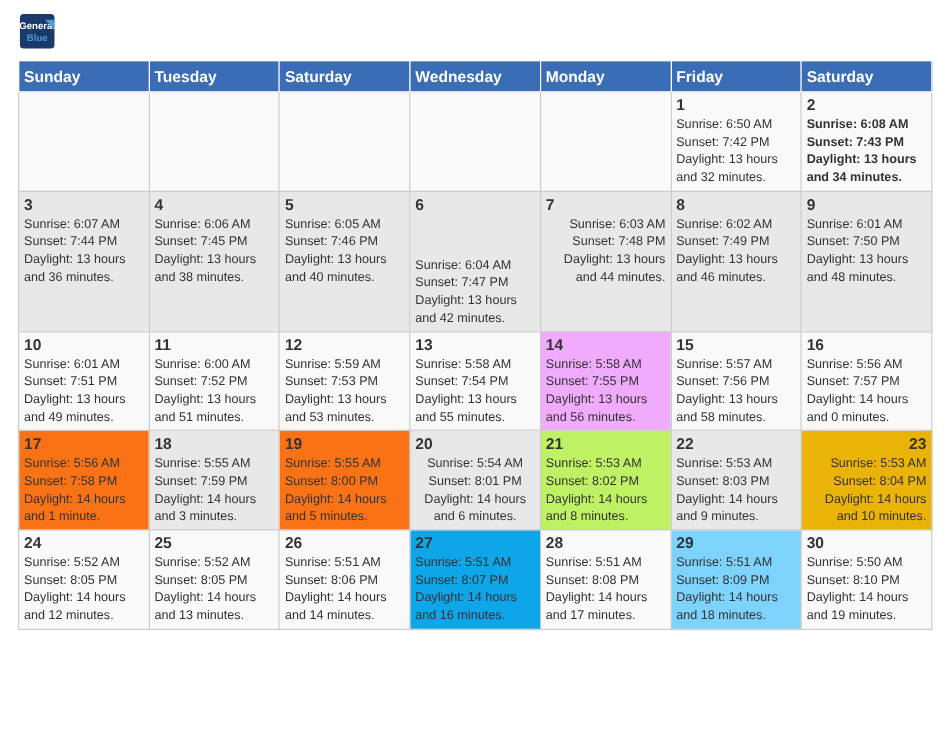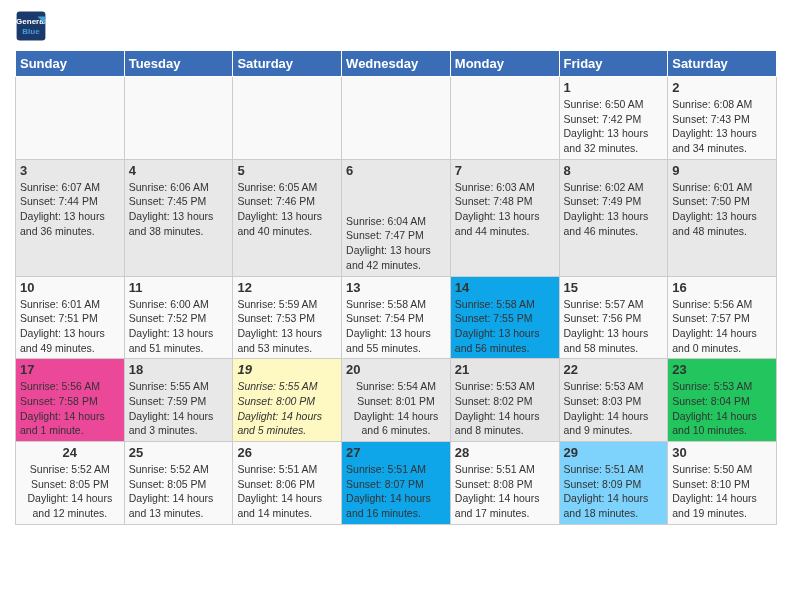--- a/index.html
+++ b/index.html
@@ -84,21 +84,21 @@
           <td class="empty" style="background: rgb(249, 249, 249);"></td>
           <td style="background: rgb(249, 249, 249);">
             <div class="day-num">1</div>
             <div class="day-info" style="white-space: pre-line;">Sunrise: 6:50 AM
 Sunset: 7:42 PM
 Daylight: 13 hours
 and 32 minutes.</div>
           </td>
           <td style="background: rgb(249, 249, 249);">
             <div class="day-num">2</div>
-            <div class="day-info" style="white-space: pre-line;">Sunrise: 6:08 AM
+            <div class="day-info" style="white-space: pre-line; font-weight: bold;">Sunrise: 6:08 AM
 Sunset: 7:43 PM
 Daylight: 13 hours
 and 34 minutes.</div>
           </td>
         </tr>
         <tr>
           <td style="background: rgb(232, 232, 232);">
             <div class="day-num">3</div>
             <div class="day-info" style="white-space: pre-line;">Sunrise: 6:07 AM
 Sunset: 7:44 PM
@@ -121,21 +121,21 @@
           </td>
           <td style="background: rgb(232, 232, 232);">
             <div class="day-num">6</div>
             <div class="day-info" style="white-space: pre-line; margin-top: 36px;">Sunrise: 6:04 AM
 Sunset: 7:47 PM
 Daylight: 13 hours
 and 42 minutes.</div>
           </td>
           <td style="background: rgb(232, 232, 232);">
             <div class="day-num">7</div>
-            <div class="day-info" style="white-space: pre-line;">Sunrise: 6:03 AM
+            <div class="day-info" style="white-space: pre-line; text-align: right;">Sunrise: 6:03 AM
 Sunset: 7:48 PM
 Daylight: 13 hours
 and 44 minutes.</div>
           </td>
           <td style="background: rgb(232, 232, 232);">
             <div class="day-num">8</div>
             <div class="day-info" style="white-space: pre-line;">Sunrise: 6:02 AM
 Sunset: 7:49 PM
 Daylight: 13 hours
 and 46 minutes.</div>
@@ -170,21 +170,21 @@
 Daylight: 13 hours
 and 53 minutes.</div>
           </td>
           <td style="background: rgb(249, 249, 249);">
             <div class="day-num">13</div>
             <div class="day-info" style="white-space: pre-line;">Sunrise: 5:58 AM
 Sunset: 7:54 PM
 Daylight: 13 hours
 and 55 minutes.</div>
           </td>
-          <td style="background: #0ea5e9;">
+          <td style="background: #f0abfc;">
             <div class="day-num">14</div>
             <div class="day-info" style="white-space: pre-line;">Sunrise: 5:58 AM
 Sunset: 7:55 PM
 Daylight: 13 hours
 and 56 minutes.</div>
           </td>
           <td style="background: rgb(249, 249, 249);">
             <div class="day-num">15</div>
             <div class="day-info" style="white-space: pre-line;">Sunrise: 5:57 AM
 Sunset: 7:56 PM
@@ -193,72 +193,72 @@
           </td>
           <td style="background: rgb(249, 249, 249);">
             <div class="day-num">16</div>
             <div class="day-info" style="white-space: pre-line;">Sunrise: 5:56 AM
 Sunset: 7:57 PM
 Daylight: 14 hours
 and 0 minutes.</div>
           </td>
         </tr>
         <tr>
-          <td style="background: #ec4899;">
+          <td style="background: #f97316;">
             <div class="day-num">17</div>
             <div class="day-info" style="white-space: pre-line;">Sunrise: 5:56 AM
 Sunset: 7:58 PM
 Daylight: 14 hours
 and 1 minute.</div>
           </td>
           <td style="background: rgb(232, 232, 232);">
             <div class="day-num">18</div>
             <div class="day-info" style="white-space: pre-line;">Sunrise: 5:55 AM
 Sunset: 7:59 PM
 Daylight: 14 hours
 and 3 minutes.</div>
           </td>
-          <td style="background: #fef9c3; font-style: italic;">
+          <td style="background: #f97316;">
             <div class="day-num">19</div>
             <div class="day-info" style="white-space: pre-line;">Sunrise: 5:55 AM
 Sunset: 8:00 PM
 Daylight: 14 hours
 and 5 minutes.</div>
           </td>
           <td style="background: rgb(232, 232, 232);">
             <div class="day-num">20</div>
             <div class="day-info" style="white-space: pre-line; text-align: center;">Sunrise: 5:54 AM
 Sunset: 8:01 PM
 Daylight: 14 hours
 and 6 minutes.</div>
           </td>
-          <td style="background: #e5e5e5;">
+          <td style="background: #bef264;">
             <div class="day-num">21</div>
             <div class="day-info" style="white-space: pre-line;">Sunrise: 5:53 AM
 Sunset: 8:02 PM
 Daylight: 14 hours
 and 8 minutes.</div>
           </td>
           <td style="background: rgb(232, 232, 232);">
             <div class="day-num">22</div>
             <div class="day-info" style="white-space: pre-line;">Sunrise: 5:53 AM
 Sunset: 8:03 PM
 Daylight: 14 hours
 and 9 minutes.</div>
           </td>
-          <td style="background: #22c55e;">
+          <td style="background: #eab308; text-align: right;">
             <div class="day-num">23</div>
             <div class="day-info" style="white-space: pre-line;">Sunrise: 5:53 AM
 Sunset: 8:04 PM
 Daylight: 14 hours
 and 10 minutes.</div>
           </td>
         </tr>
         <tr>
-          <td style="background: rgb(249, 249, 249); text-align: center;">
+          <td style="background: rgb(249, 249, 249);">
             <div class="day-num">24</div>
             <div class="day-info" style="white-space: pre-line;">Sunrise: 5:52 AM
 Sunset: 8:05 PM
 Daylight: 14 hours
 and 12 minutes.</div>
           </td>
           <td style="background: rgb(249, 249, 249);">
             <div class="day-num">25</div>
             <div class="day-info" style="white-space: pre-line;">Sunrise: 5:52 AM
 Sunset: 8:05 PM

